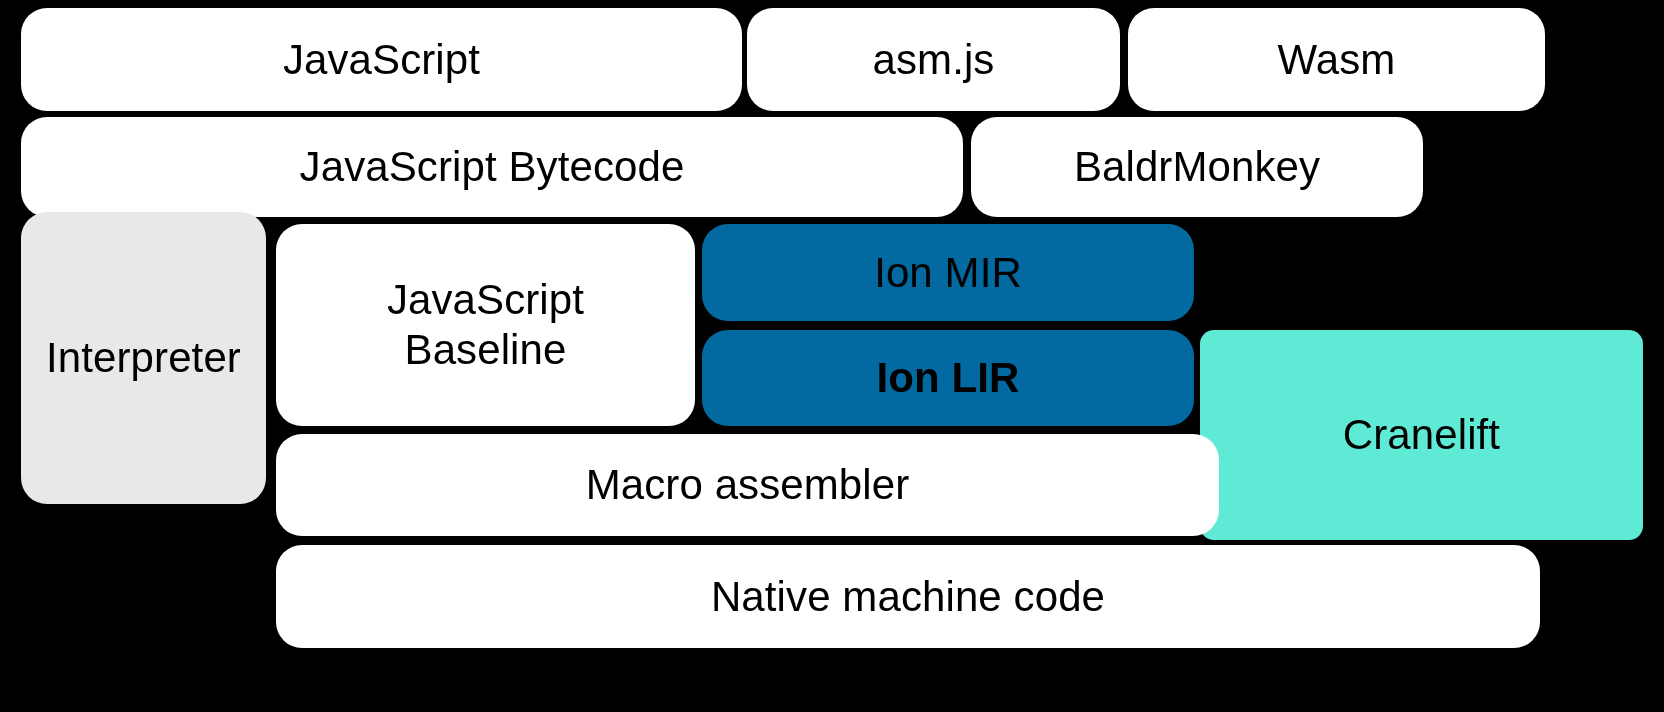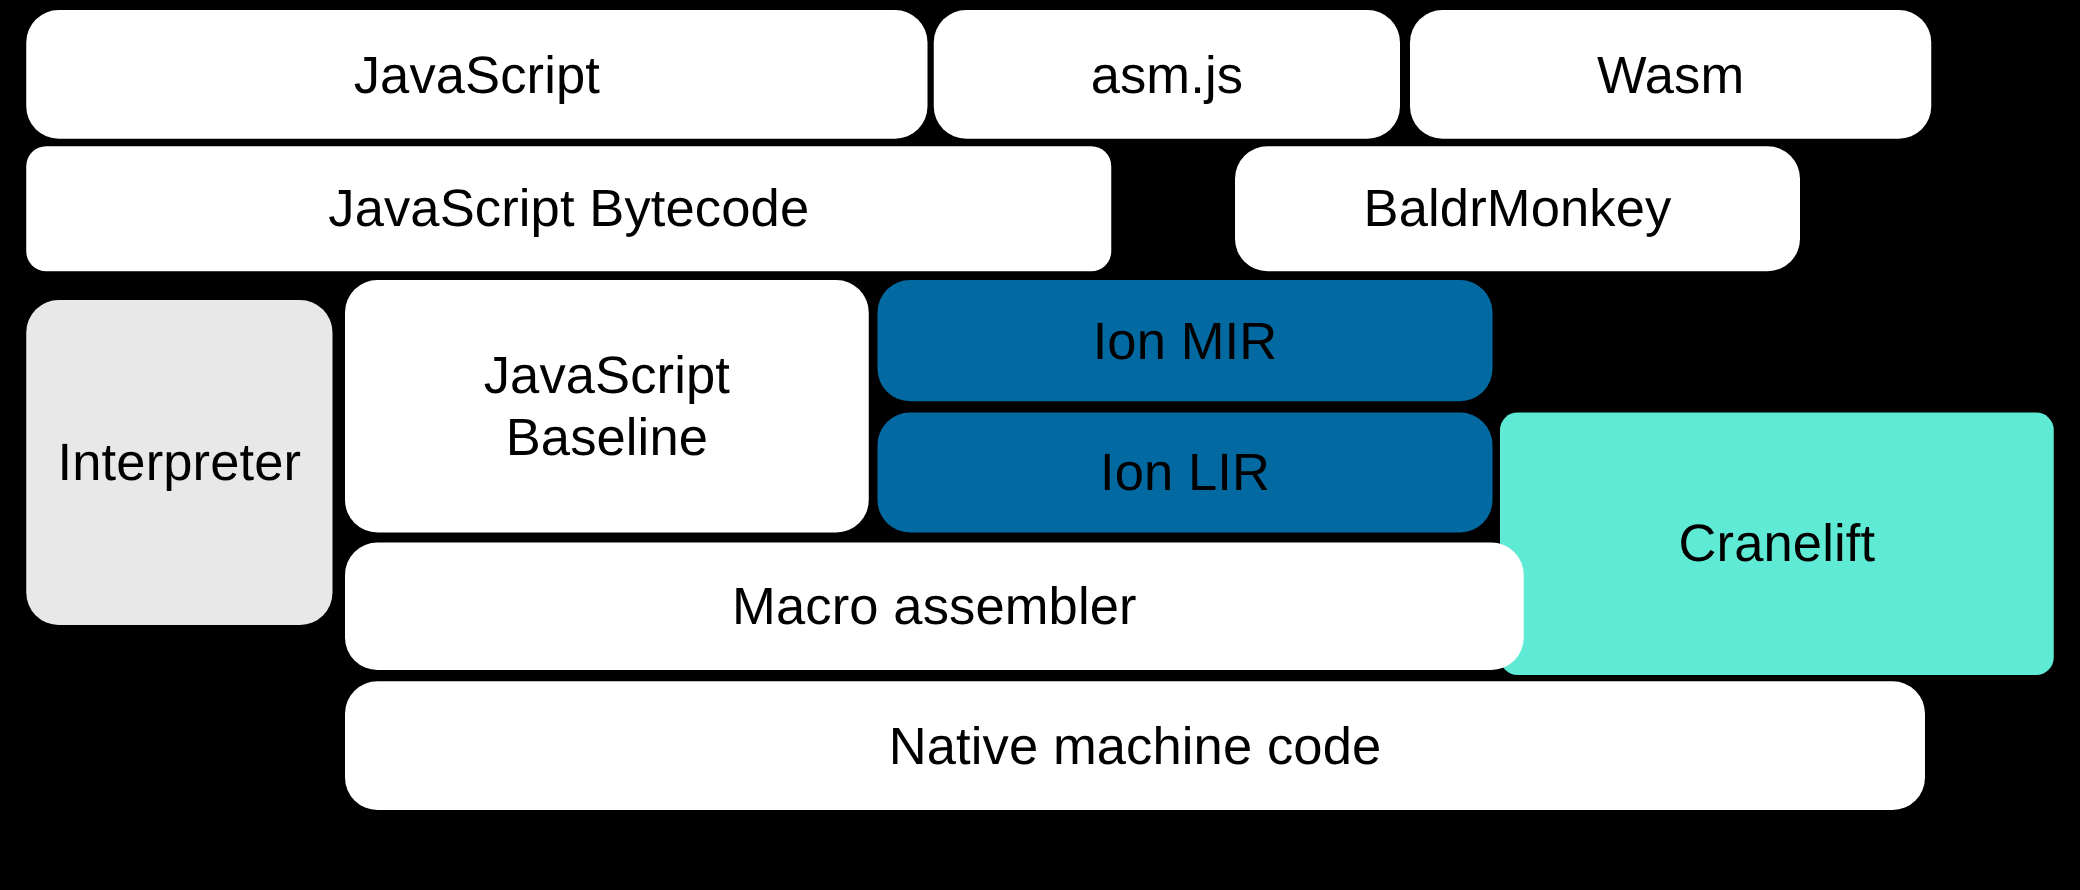--- a/index.html
+++ b/index.html
@@ -45,28 +45,28 @@
   .fill-gray   { background: #e8e8e8; }
   .fill-green  { background: #0369a1; }
   .fill-pink   { background: #5eead4; border-radius: 14px; }
 
   
   #n-javascript      { left: 21px;   top: 8px;   width: 721px; height: 103px; }
   #n-asmjs           { left: 747px;  top: 8px;   width: 373px; height: 103px; }
   #n-wasm            { left: 1128px; top: 8px;   width: 417px; height: 103px; }
 
   
-  #n-js-bytecode     { left: 21px;   top: 117px; width: 868px; height: 100px; border-radius: 16px; }
-  #n-baldrmonkey     { left: 971px;  top: 117px; width: 452px; height: 100px; margin-left: 17px; }
+  #n-js-bytecode     { left: 21px;   top: 117px; width: 942px; height: 100px; }
+  #n-baldrmonkey     { left: 971px;  top: 117px; width: 452px; height: 100px; }
 
   
-  #n-interpreter     { left: 21px;   top: 240px; width: 245px; height: 260px; }
+  #n-interpreter     { left: 21px;   top: 212px; width: 245px; height: 292px; }
   #n-js-baseline     { left: 276px;  top: 224px; width: 419px; height: 202px; }
   #n-ion-mir         { left: 702px;  top: 224px; width: 492px; height: 97px; }
-  #n-ion-lir         { left: 702px;  top: 330px; width: 492px; height: 96px; }
+  #n-ion-lir         { left: 702px;  top: 330px; width: 492px; height: 96px; font-weight: bold; }
   #n-cranelift       { left: 1200px; top: 330px; width: 443px; height: 210px; }
   #n-macro-assembler { left: 276px;  top: 434px; width: 943px; height: 102px; }
 
   
   #n-native-code     { left: 276px;  top: 545px; width: 1264px; height: 103px; }
 </style>
 </head>
 <body>
 
 <div id="diagram-canvas">

